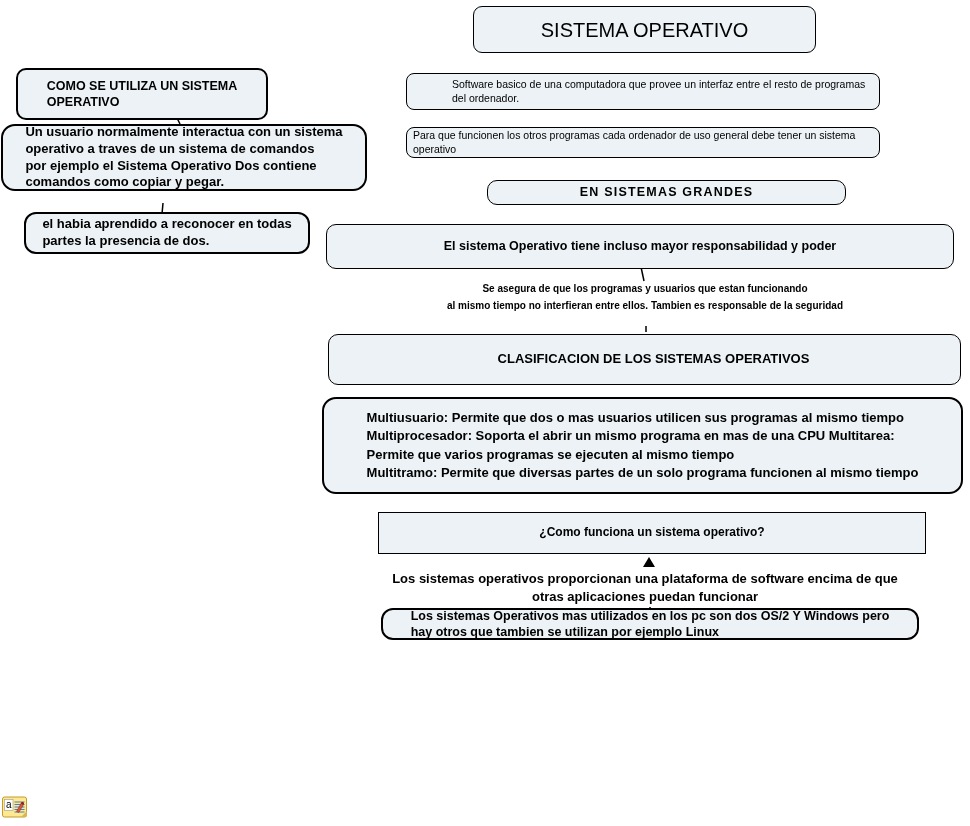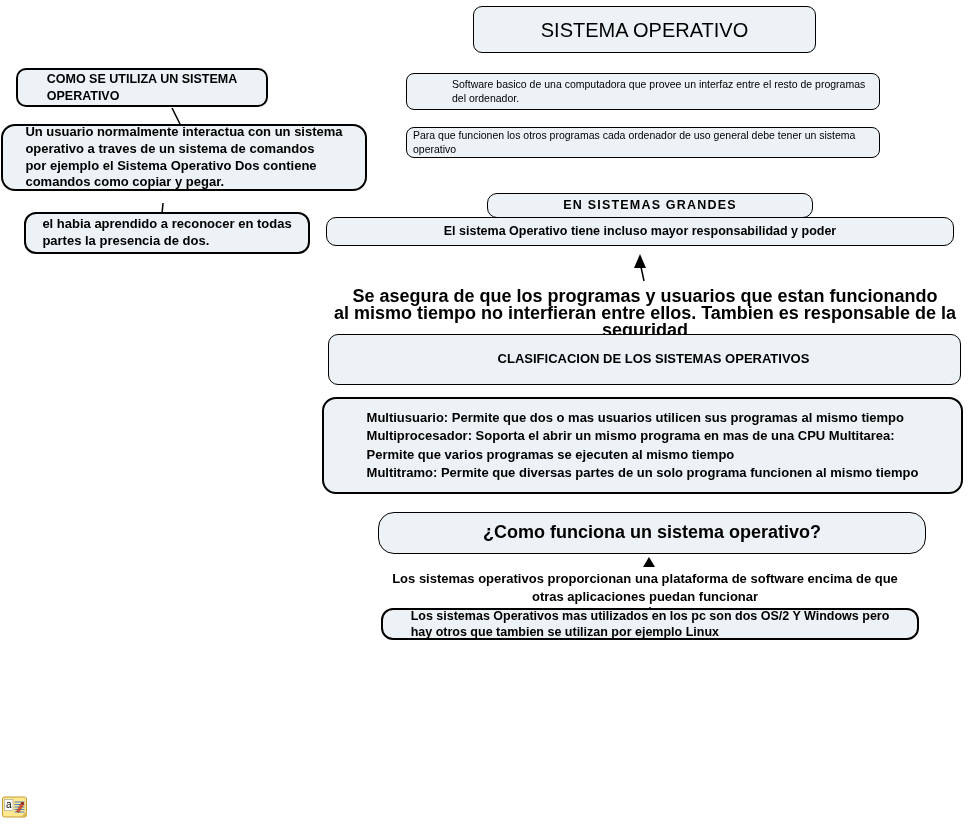--- a/index.html
+++ b/index.html
@@ -23,31 +23,31 @@
   .bold { font-weight: bold; }
   .free-text {
     position: absolute;
     text-align: center;
     white-space: pre-line;
     font-weight: bold;
   }
 
   
   #title-box        { left: 473px; top: 6px;   width: 343px; height: 47px; font-size: 20px; border-radius: 9px; }
-  #como-box         { left: 16px;  top: 68px;  width: 252px; height: 39px; font-size: 12.5px; border-width: 2px; }
+  #como-box         { left: 16px;  top: 68px;  width: 252px; height: 52px; font-size: 12.5px; border-width: 2px; }
   #usuario-box      { left: 1px;   top: 124px; width: 366px; height: 67px; font-size: 13px; border-width: 2px; border-radius: 14px; }
   #habia-box        { left: 24px;  top: 212px; width: 286px; height: 42px; font-size: 13px; border-width: 2px; border-radius: 12px; }
   #software-box     { left: 406px; top: 73px;  width: 474px; height: 37px; font-size: 10.5px; border-width: 1.2px; border-radius: 8px; font-weight: normal; padding-left: 45px; }
   #para-box         { left: 406px; top: 127px; width: 474px; height: 31px; font-size: 10.5px; border-width: 1.2px; border-radius: 8px; font-weight: normal; }
-  #grandes-box      { left: 487px; top: 193px; width: 326px; height: 25px; font-size: 12.5px; letter-spacing: 1.2px; }
-  #responsabilidad-box { left: 326px; top: 217px; width: 628px; height: 29px; font-size: 12.5px; border-width: 1.2px; }
-  #seasegura-text   { left: 320px; top: 288px; width: 650px; font-size: 18px; line-height: 17px; }
+  #grandes-box      { left: 487px; top: 180px; width: 359px; height: 25px; font-size: 12.5px; letter-spacing: 1.2px; }
+  #responsabilidad-box { left: 326px; top: 224px; width: 628px; height: 45px; font-size: 12.5px; border-width: 1.2px; }
+  #seasegura-text   { left: 320px; top: 280px; width: 650px; font-size: 10px; line-height: 17px; }
   #clasificacion-box{ left: 328px; top: 334px; width: 633px; height: 51px; font-size: 13px; border-width: 1.2px; padding-left: 24px; }
   #tipos-box        { left: 322px; top: 397px; width: 641px; height: 97px; font-size: 13px; line-height: 1.42; border-width: 2px; border-radius: 14px; }
-  #comofunciona-box { left: 378px; top: 512px; width: 548px; height: 42px; font-size: 18px; border-width: 1.2px; border-radius: 16px; }
+  #comofunciona-box { left: 378px; top: 512px; width: 548px; height: 42px; font-size: 12px; border-width: 1.2px; border-radius: 0; }
   #plataforma-text  { left: 330px; top: 570px; width: 630px; font-size: 13px; line-height: 17.5px; }
   #utilizados-box   { left: 381px; top: 608px; width: 538px; height: 32px; font-size: 12.5px; border-width: 2px; border-radius: 12px; }
 
   #connectors { position: absolute; left: 0; top: 0; width: 970px; height: 826px; pointer-events: none; }
 
   #annotation-icon {
     position: absolute; left: 2px; top: 796px; width: 25px; height: 22px; cursor: pointer;
   }
   #annotation-icon .a-label {
     position: absolute; left: 4px; top: 4px; font-size: 10px; line-height: 10px; font-weight: normal;

